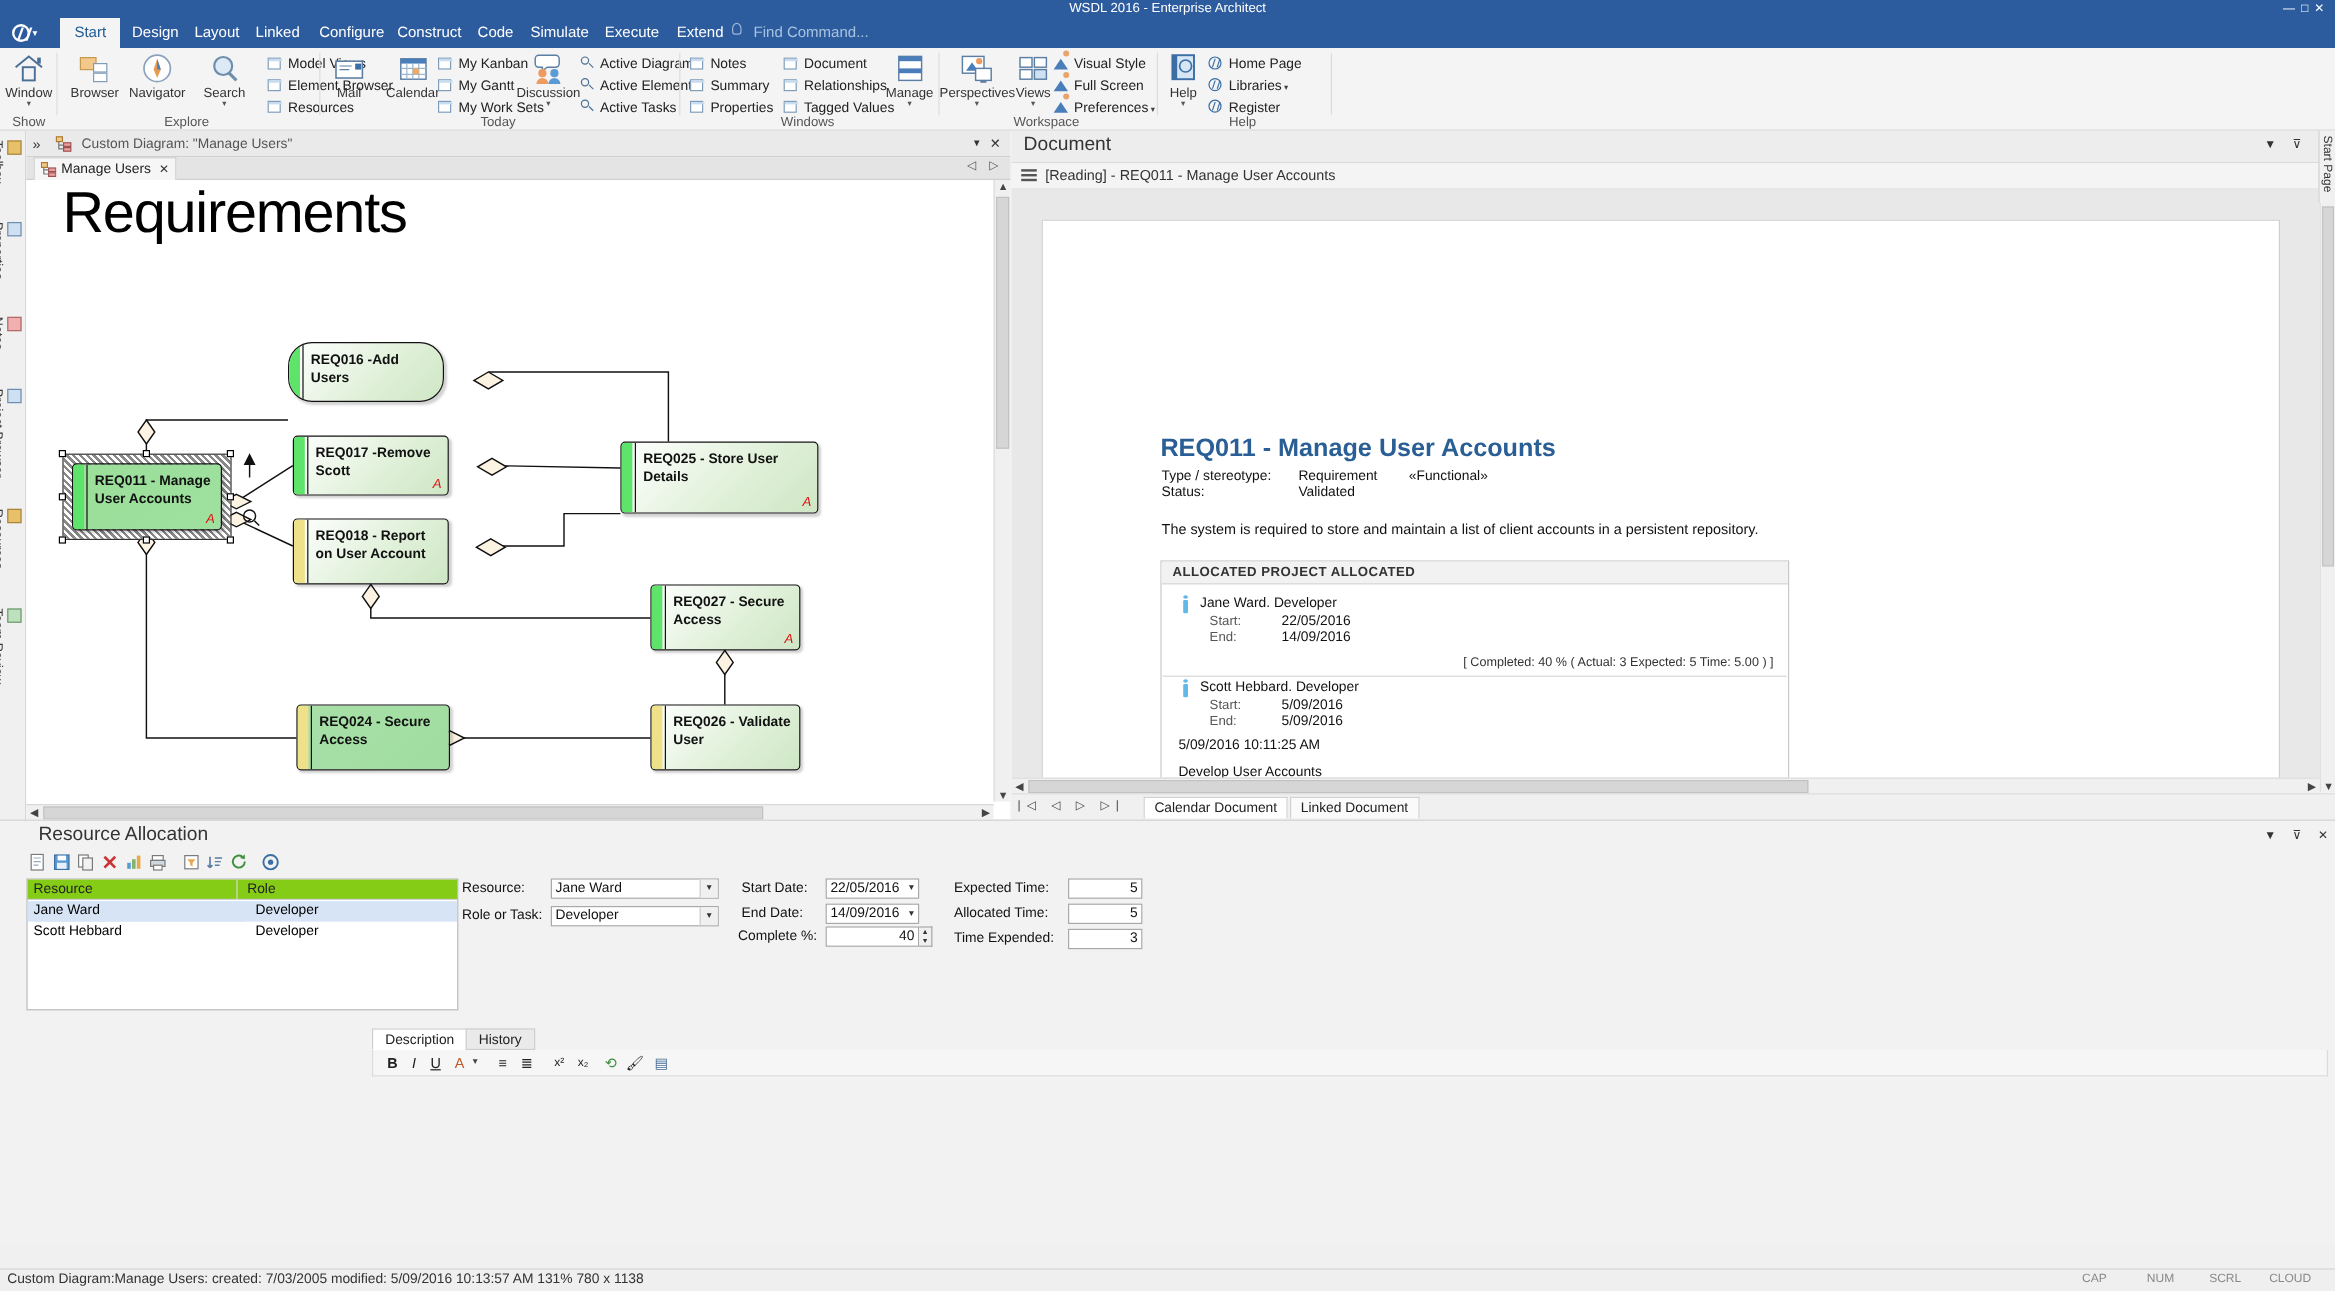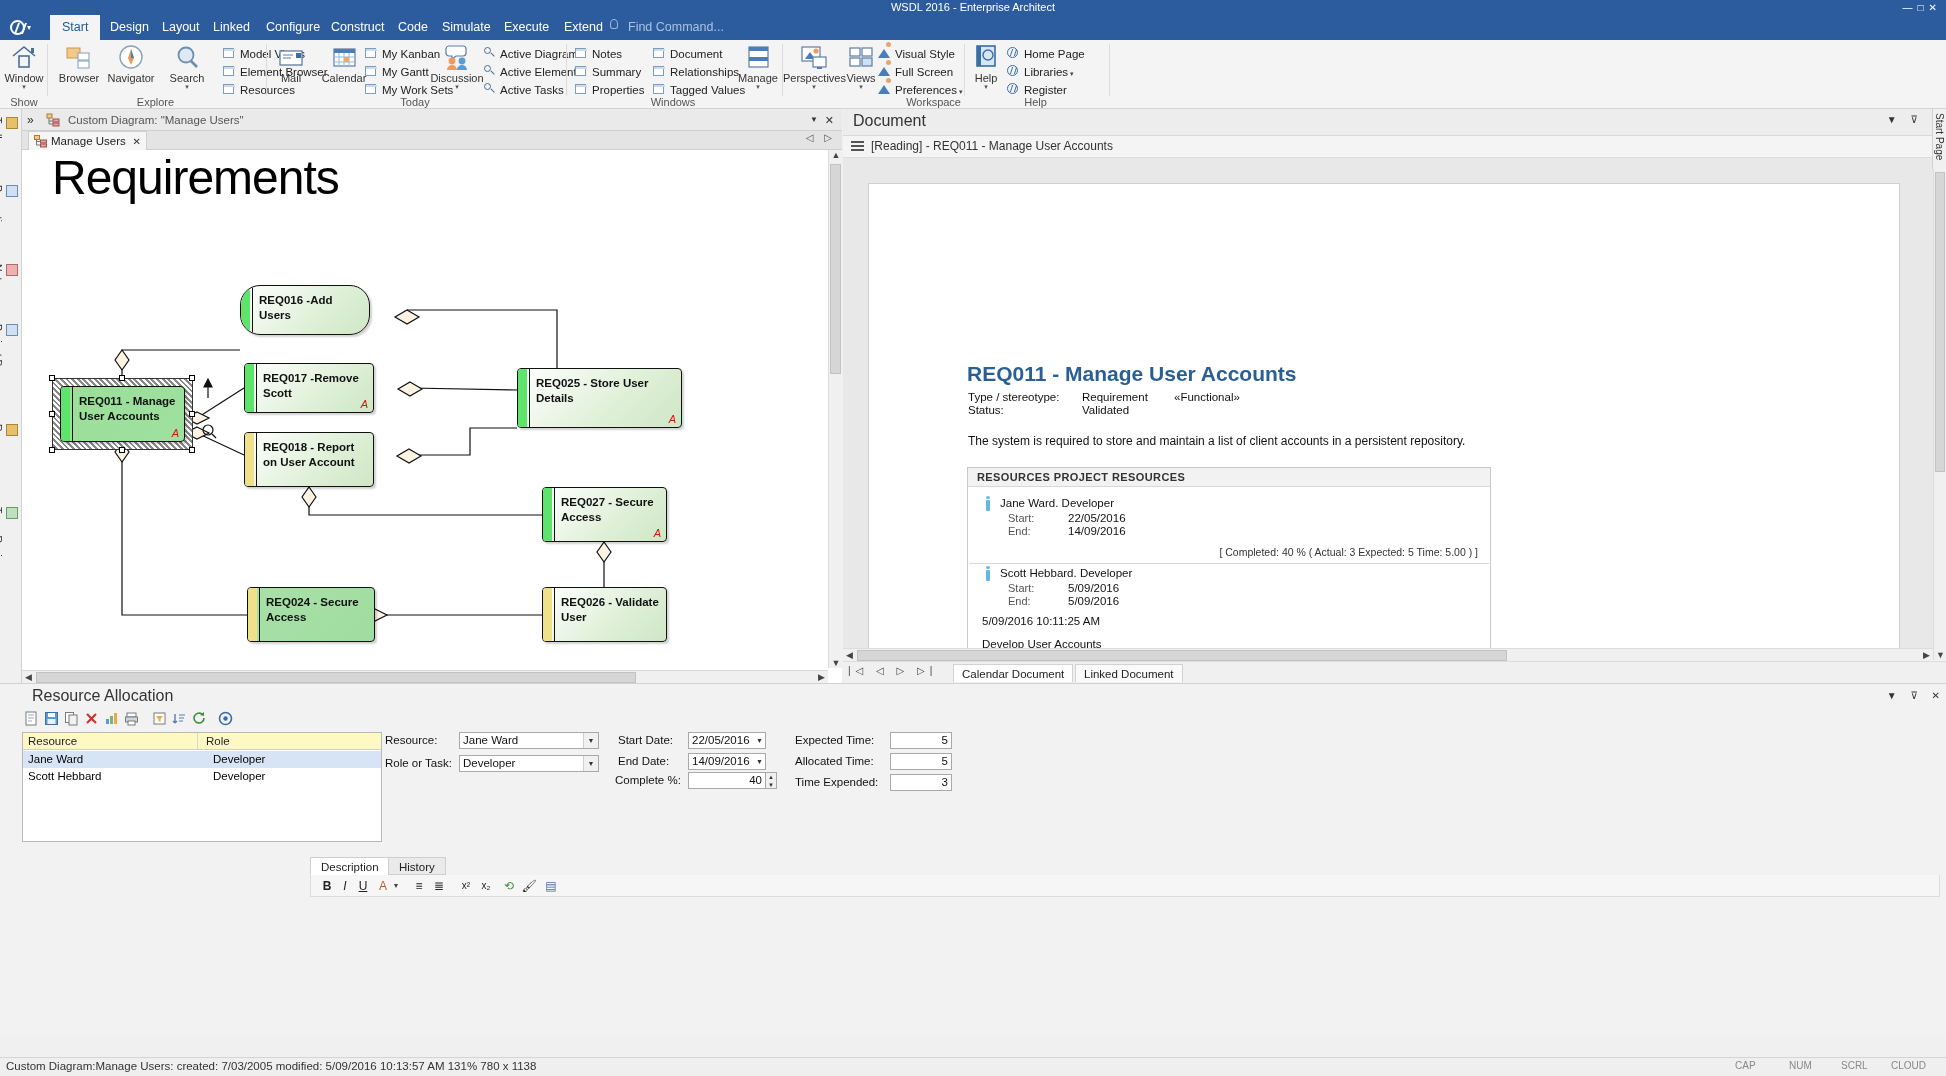--- a/index.html
+++ b/index.html
@@ -190,21 +190,21 @@
   .rvtab { position:absolute; right:0; color:#333; font-size:10.5px; writing-mode:vertical-rl;}
   
   #respanel { position:absolute; left:0; top:683px; width:1946px; height:353px; background:#f2f2f2; border-top:1px solid #d2d2d2;}
   #reshdr { position:absolute; left:0; top:0; width:1946px; height:28px;}
   #reshdr .t { position:absolute; left:32px; top:3px; font-size:16px; color:#333;}
   #reshdr .btns { position:absolute; right:6px; top:6px; font-size:10px; color:#333;}
   #reshdr .btns span{ margin-left:11px;}
   #restool { position:absolute; left:22px; top:26px; width:1924px; height:20px;}
   .tbtn { position:absolute; top:1px; width:17px; height:17px; }
   #reslist { position:absolute; left:22px; top:48px; width:360px; height:110px; background:#fff; border:1px solid #b8b8b8;}
-  #reslist .hdr { position:absolute; left:0; top:0; right:0; height:17px; background:#fef9c3; border-bottom:1px solid #cfcfcf;}
+  #reslist .hdr { position:absolute; left:0; top:0; right:0; height:17px; background:#84cc16; border-bottom:1px solid #cfcfcf;}
   #reslist .hc { position:absolute; top:0; height:17px; line-height:17px; font-size:11.5px; color:#222; padding-left:5px;}
   #reslist .hsep { position:absolute; top:0; height:17px; width:1px; background:#d6d6d6;}
   .rlrow { position:absolute; left:0; right:0; height:17px; }
   .rlrow .c1 { position:absolute; left:5px; top:0; line-height:17px; font-size:11.5px;}
   .rlrow .c2 { position:absolute; left:190px; top:0; line-height:17px; font-size:11.5px;}
   .rlrow.sel .c1 { background:#d6e4f5; display:block; width:175px; padding-left:0;}
   .fld { position:absolute; font-size:11.5px; color:#111;}
   .inp { position:absolute; height:17px; border:1px solid #a9a9a9; background:#fff; font-size:11.5px; color:#111; line-height:15px; padding:0 3px;}
   .ddbtn { position:absolute; top:0; width:15px; height:15px; background:#f0f0f0; border-left:1px solid #cfcfcf; text-align:center; font-size:7px; line-height:15px; color:#333;}
   .spin { position:absolute; width:11px; height:17px; border:1px solid #a9a9a9; border-left:none; background:#f0f0f0;}
@@ -379,21 +379,21 @@
         <rect x="16" y="5" width="10" height="8" fill="#fff" stroke="#5b7ea3" stroke-width="1.2"></rect>
         <rect x="4" y="15" width="10" height="8" fill="#fff" stroke="#5b7ea3" stroke-width="1.2"></rect>
         <rect x="16" y="15" width="10" height="8" fill="#cfe0f2" stroke="#5b7ea3" stroke-width="1.2"></rect>
       </svg>
       <span class="lbl">Views</span>
       <span class="arr">▾</span>
     </div>
     <div class="smallitem" style="left:95px; top:5px;"><span class="ic-mtn"></span><span>Visual Style</span></div>
     <div class="smallitem" style="left:95px; top:23px;"><span class="ic-mtn"></span><span>Full Screen</span></div>
     <div class="smallitem" style="left:95px; top:41px;"><span class="ic-mtn"></span><span>Preferences</span><span class="dd"> ▾</span></div>
-    <div class="glabel" style="left:0; width:178px;text-align:right;">Workspace</div>
+    <div class="glabel" style="left:0; width:178px;">Workspace</div>
     <div class="gsep"></div>
   </div>
 
   <div class="rgroup" style="left:965px; width:145px;">
     <div class="bigbtn" style="left:0px; width:42px;">
       <svg class="icn" width="28" height="28" viewBox="0 0 28 28">
         <rect x="5" y="3" width="18" height="20" fill="#d7e6f5" stroke="#3a6ea5" stroke-width="1.6"></rect>
         <rect x="5" y="3" width="4" height="20" fill="#3a6ea5"></rect>
         <circle cx="16" cy="12" r="5" fill="none" stroke="#3a6ea5" stroke-width="1.4"></circle>
       </svg>
@@ -597,21 +597,21 @@
 
       <div class="dmeta" style="left:99px; top:207px;">Type / stereotype:</div>
       <div class="dmeta" style="left:213px; top:207px;">Requirement</div>
       <div class="dmeta" style="left:290px; top:207px;margin-left:15px;">«Functional»</div>
       <div class="dmeta" style="left:99px; top:220px;">Status:</div>
       <div class="dmeta" style="left:213px; top:220px;">Validated</div>
 
       <div id="ddesc">The system is required to store and maintain a list of client accounts in a persistent repository.</div>
 
       <div class="secbox" style="left:98px; top:283px; width:524px; height:182px;">
-        <div class="sechdr">RESOURCES PROJECT RESOURCES</div>
+        <div class="sechdr">ALLOCATED PROJECT ALLOCATED</div>
 
         <div class="resrow" style="top:29px;">
           <span class="pin"></span>
           <span class="who">Jane Ward.  Developer</span>
           <span class="k" style="top:15px;">Start:</span>
           <span class="v" style="top:15px;">22/05/2016</span>
           <span class="k" style="top:28px;">End:</span>
           <span class="v" style="top:28px;">14/09/2016</span>
           <span class="compnote" style="top:49px;">[ Completed: 40 % ( Actual: 3 Expected: 5 Time: 5.00 ) ]</span>
         </div>

